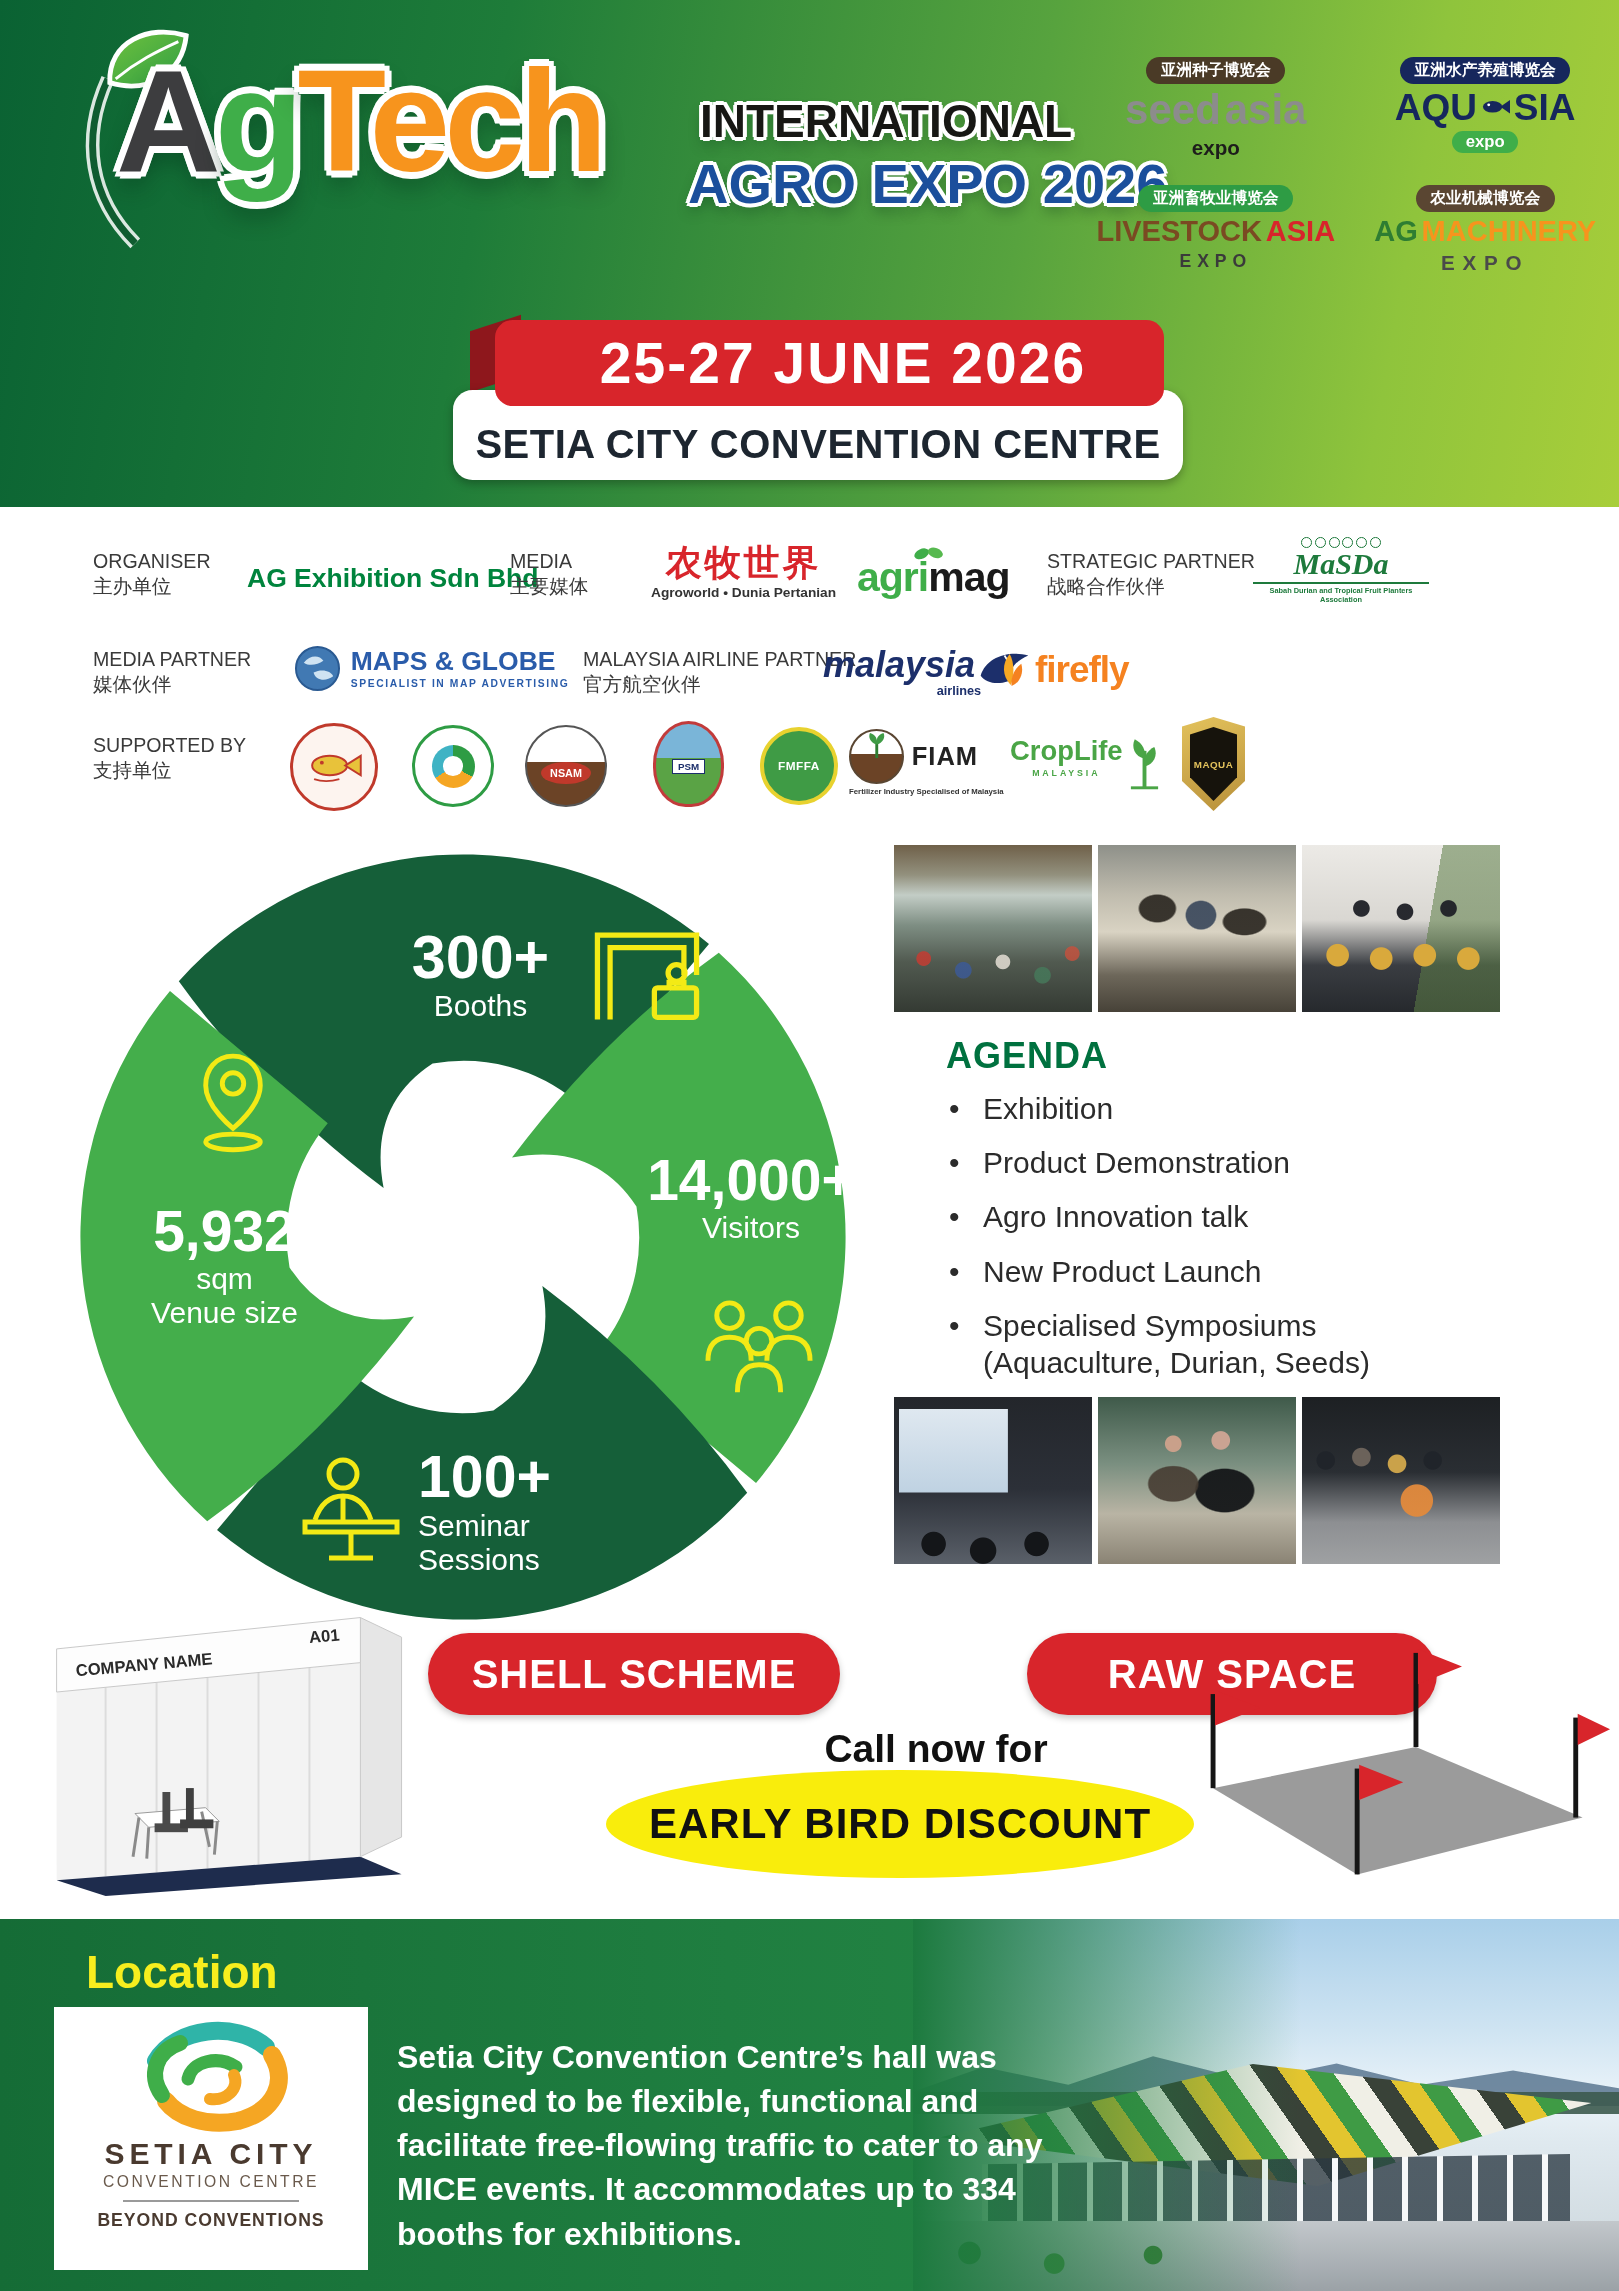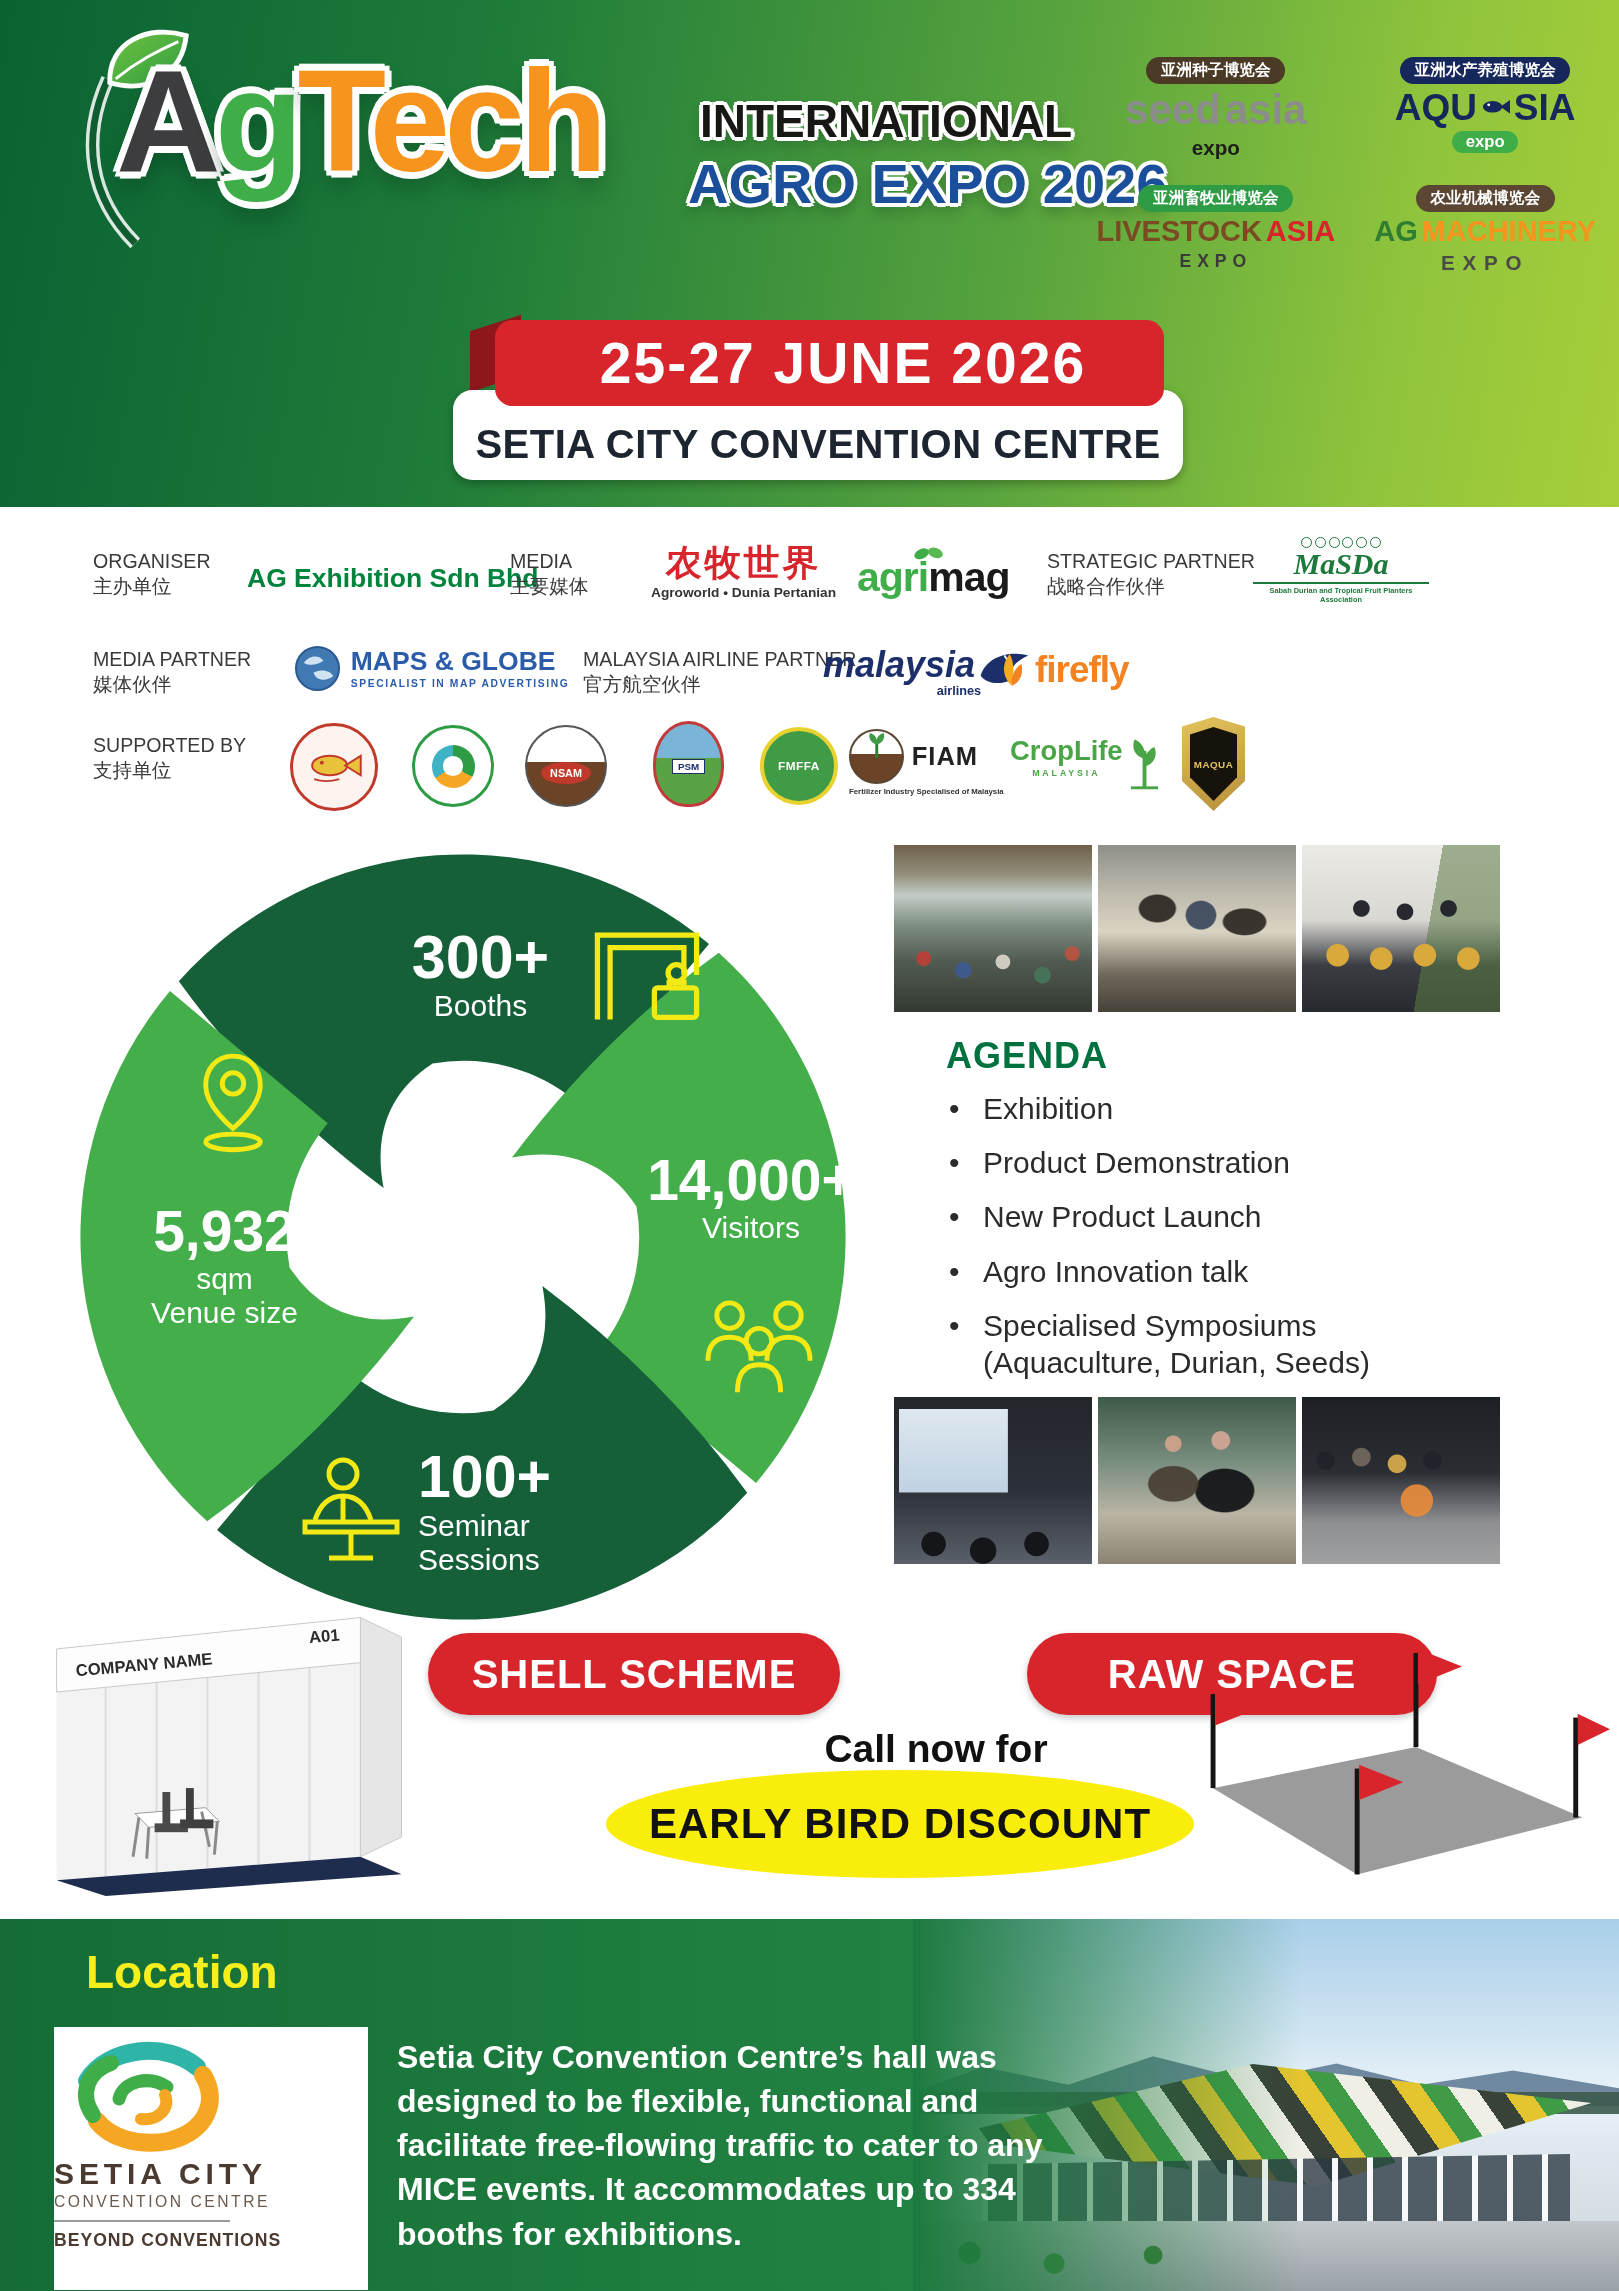--- a/index.html
+++ b/index.html
@@ -175,22 +175,22 @@
   .btn-raw{left:1027px;top:1633px;width:410px;height:82px;}
   .call-text{position:absolute;left:779px;top:1727px;width:314px;text-align:center;font-size:39px;font-weight:bold;color:#111;}
   .discount{position:absolute;left:606px;top:1770px;width:588px;height:108px;background:#f9ed0c;border-radius:50%;
     display:flex;align-items:center;justify-content:center;font-size:42px;font-weight:bold;color:#111;letter-spacing:1px;}
   .flags-art{position:absolute;left:1117px;top:1639px;}
 
   
   .loc{position:absolute;left:0;top:1919px;width:1619px;height:372px;
     background:linear-gradient(90deg,#156c36 0%,#1f7e40 45%,#2a8f4a 100%);}
   .loc-title{position:absolute;left:86px;top:25.5px;font-size:46px;font-weight:bold;color:#f7ee1e;}
-  .loc-card{position:absolute;left:54px;top:108px;width:314px;height:263px;background:#fff;
-    display:flex;flex-direction:column;padding-top:9.8px;box-sizing:border-box;}
+  .loc-card{position:absolute;left:54px;top:88px;width:314px;height:263px;background:#fff;
+    display:flex;flex-direction:column;align-items:center;padding-top:9.8px;box-sizing:border-box;}
   .loc-brand1{font-size:30px;font-weight:bold;color:#4a3a2f;letter-spacing:4.9px;line-height:1;margin-top:2px;}
   .loc-brand2{font-size:15.7px;color:#6a5a4c;letter-spacing:2.5px;margin-top:3.9px;}
   .loc-div{width:176px;border-top:2px solid #9a9a9a;margin:9.8px 0 7.8px 0;}
   .loc-brand3{font-size:17.6px;font-weight:bold;color:#4a3a2f;letter-spacing:1px;}
   .loc-desc{position:absolute;left:397px;top:116px;width:686px;font-size:32px;font-weight:bold;color:#fff;line-height:1.38;}
 
   .vp{position:absolute;right:0;top:0;width:706px;height:372px;overflow:hidden;}
   .vp-sky{position:absolute;left:0;top:0;width:100%;height:100%;
     background:linear-gradient(180deg,#a9cfe9 0%,#cfe4f2 30%,#eaf3f9 48%,#dfe9ef 60%,#c9d3d8 100%);}
   .vp-m{position:absolute;left:0;top:116px;width:100%;height:71px;background:#5b7790;opacity:.85;
@@ -485,24 +485,24 @@
 
   <div class="agenda-title">AGENDA</div>
   <div class="agenda-list">
     <div class="agenda-item">
         <span>Exhibition</span>
       </div>
     <div class="agenda-item">
         <span>Product Demonstration</span>
       </div>
     <div class="agenda-item">
+        <span>Agro Innovation talk</span>
+      </div>
+    <div class="agenda-item">
         <span>New Product Launch</span>
-      </div>
-    <div class="agenda-item">
-        <span>Agro Innovation talk</span>
       </div>
     <div class="agenda-item">
         <span>Specialised Symposiums (Aquaculture, Durian, Seeds)</span>
       </div>
   </div>
 
   <div class="photo ph-stage" style="left:894px;top:1397px;"></div>
   <div class="photo ph-table" style="left:1098px;top:1397px;"></div>
   <div class="photo ph-audience" style="left:1302px;top:1397px;"></div>
 

